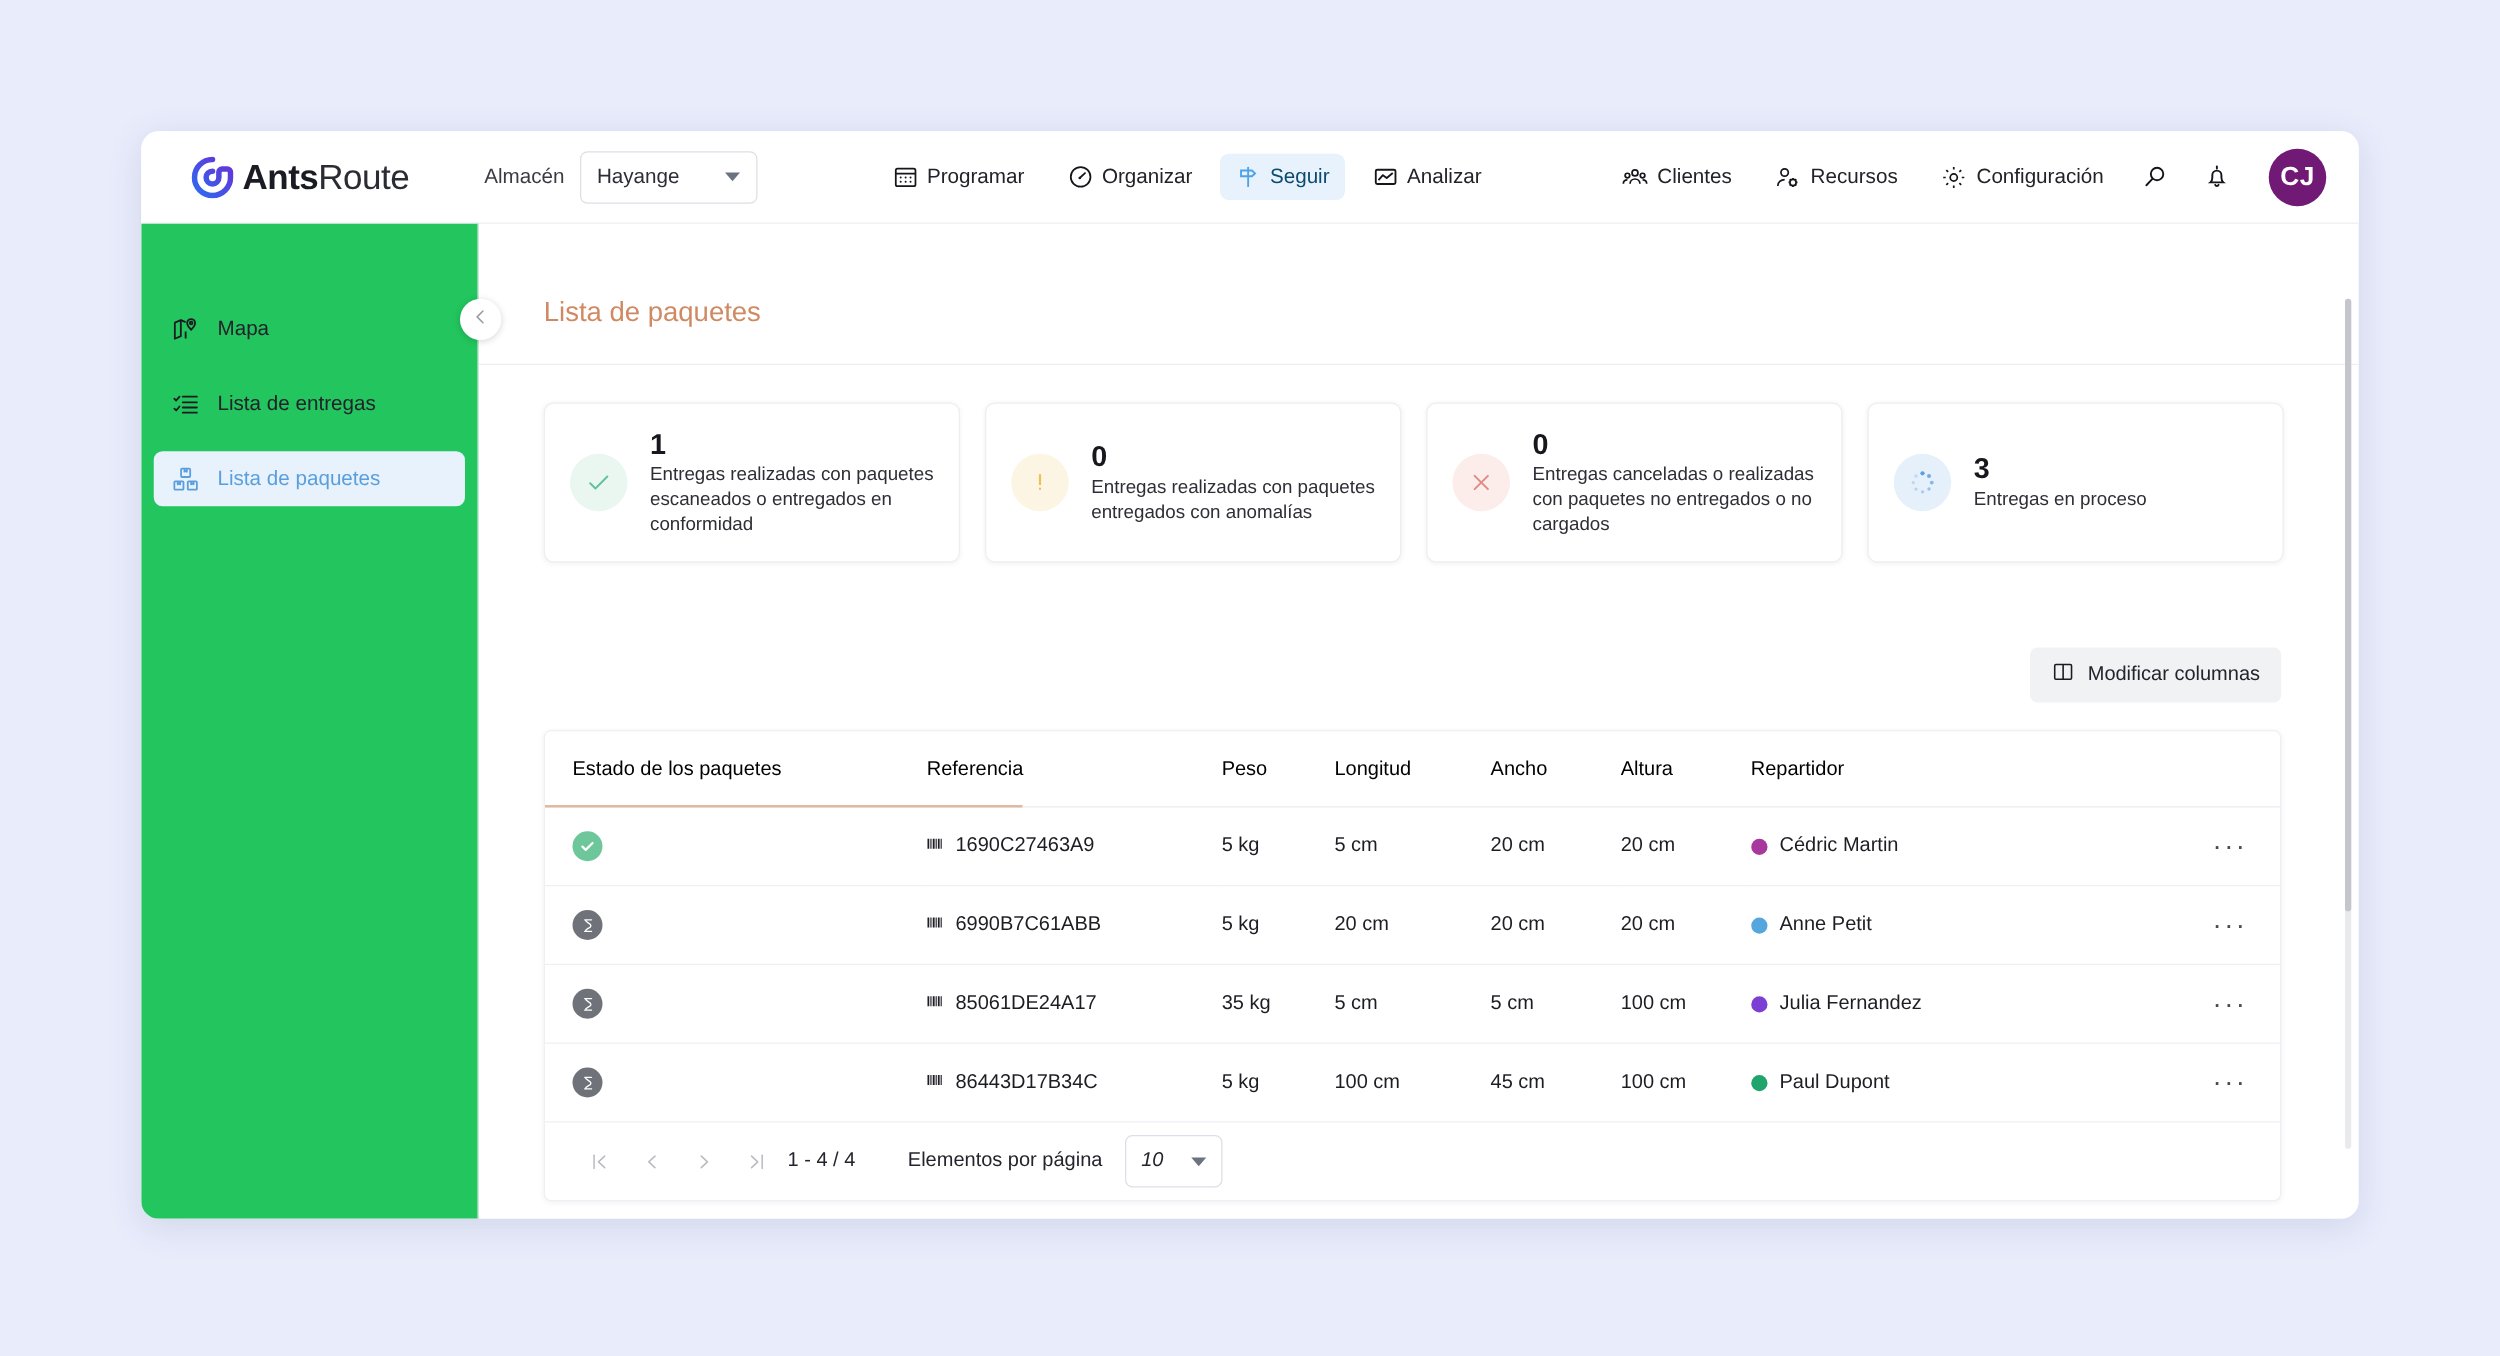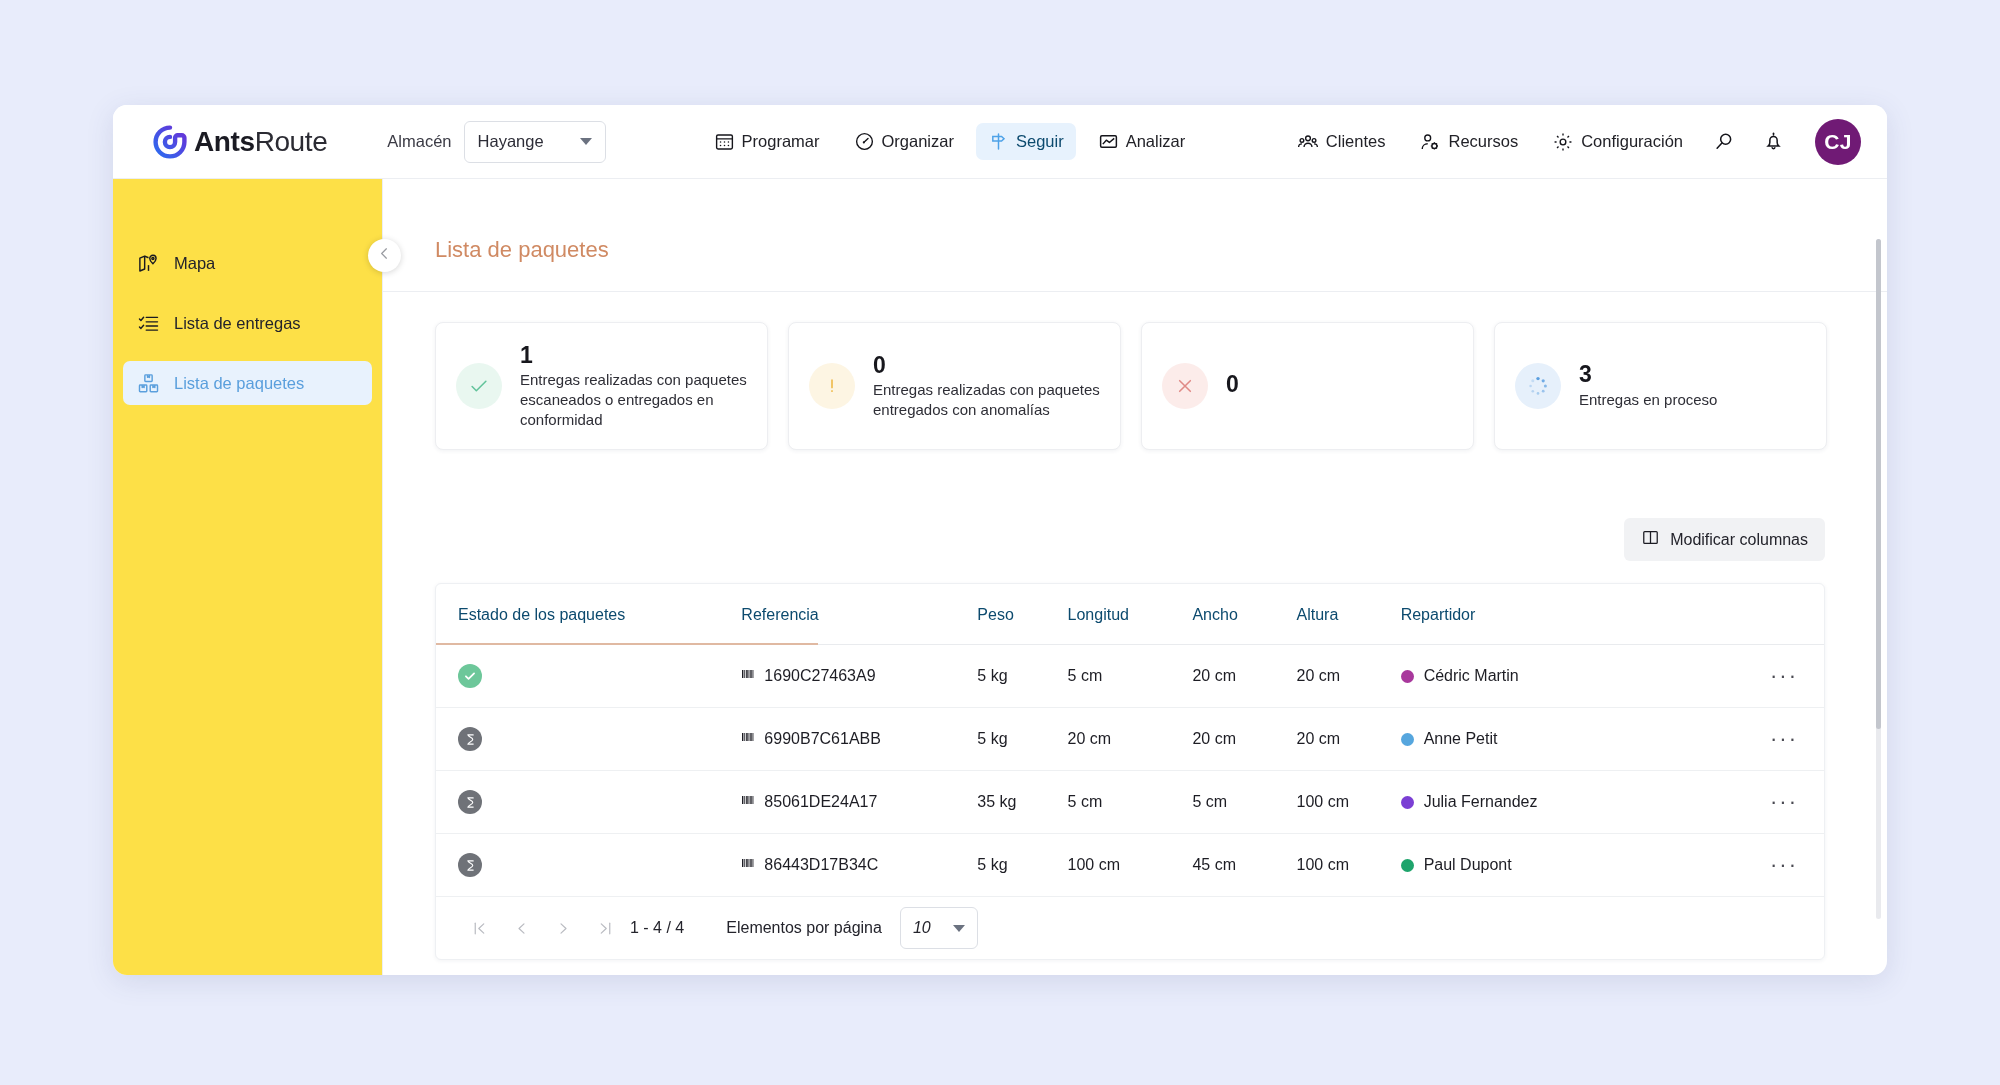--- a/index.html
+++ b/index.html
@@ -66,21 +66,21 @@
     font-size: 21px; font-weight: 700; letter-spacing: 0.3px;
     cursor: pointer; margin-left: 4px;
   }
 
   
   .body-area { display: flex; height: 796px; position: relative; }
   .sidebar {
     width: 270px; flex: 0 0 270px;
     border-right: 1px solid #eceef2;
     padding-top: 62px;
-    background: #fde047;
+    background: #22c55e;
   }
   .side-item {
     display: flex; align-items: center; gap: 14px;
     height: 44px; margin: 0 10px 16px 10px;
     padding-left: 14px; border-radius: 7px;
     font-size: 16.5px; color: #23232b; cursor: pointer;
   }
   .side-item.active { background: #e8f2fd; color: #5a9fdd; }
   .side-item svg { display: block; flex: 0 0 auto; }
 
@@ -128,21 +128,21 @@
     background: #f1f2f4; border-radius: 6px;
     padding: 10px 17px; font-size: 16px; color: #23232b; cursor: pointer; margin-top: 16px;
   }
   .table-wrap {
     margin: 22px 62px 0 52px;
     background: #fff; border: 1px solid #eef0f3; border-radius: 6px;
     box-shadow: 0 1px 4px rgba(40,50,80,0.06);
   }
   table { width: 100%; border-collapse: collapse; table-layout: fixed; }
   thead th {
-    text-align: left; font-weight: 400; font-size: 16px; color: #0c4a6e;
+    text-align: left; font-weight: 400; font-size: 16px; color: #000000;
     padding: 22px 0 20px 0;
   }
   thead th:first-child { padding-left: 22px; }
   .thead-rule td { border-bottom: 1px solid #e9ebee; height: 0; padding: 0; }
   .orange-bar { position: absolute; left: 52px; width: 382px; height: 2px; background: #e0b9a2; }
   tbody td {
     font-size: 16px; color: #1d1d24; padding: 19px 0;
     border-bottom: 1px solid #eef0f2;
   }
   tbody td:first-child { padding-left: 22px; }
@@ -379,20 +379,21 @@
         </div>
 
         <div class="card">
           <div class="card-ico" style="background:#fcecea">
             <svg width="22" height="22" viewBox="0 0 24 24" fill="none" stroke="#e08a86" stroke-width="1.7" stroke-linecap="round">
                 <path d="M6.2 6.2l11.6 11.6M17.8 6.2L6.2 17.8"></path>
               </svg>
           </div>
           <div>
             <div class="card-num">0</div>
+            <div class="card-txt">Entregas canceladas o realizadas con paquetes no entregados o no cargados</div>
           </div>
         </div>
 
         <div class="card">
           <div class="card-ico" style="background:#e6f0fb">
             <svg width="24" height="24" viewBox="0 0 24 24" fill="#5b9fe0">
               <circle cx="12" cy="4.6" r="1.7" opacity="1"></circle>
                 <circle cx="17.2" cy="6.8" r="1.6" opacity=".85"></circle>
               <circle cx="19.4" cy="12" r="1.5" opacity=".7"></circle>
                 <circle cx="17.2" cy="17.2" r="1.4" opacity=".55"></circle>

